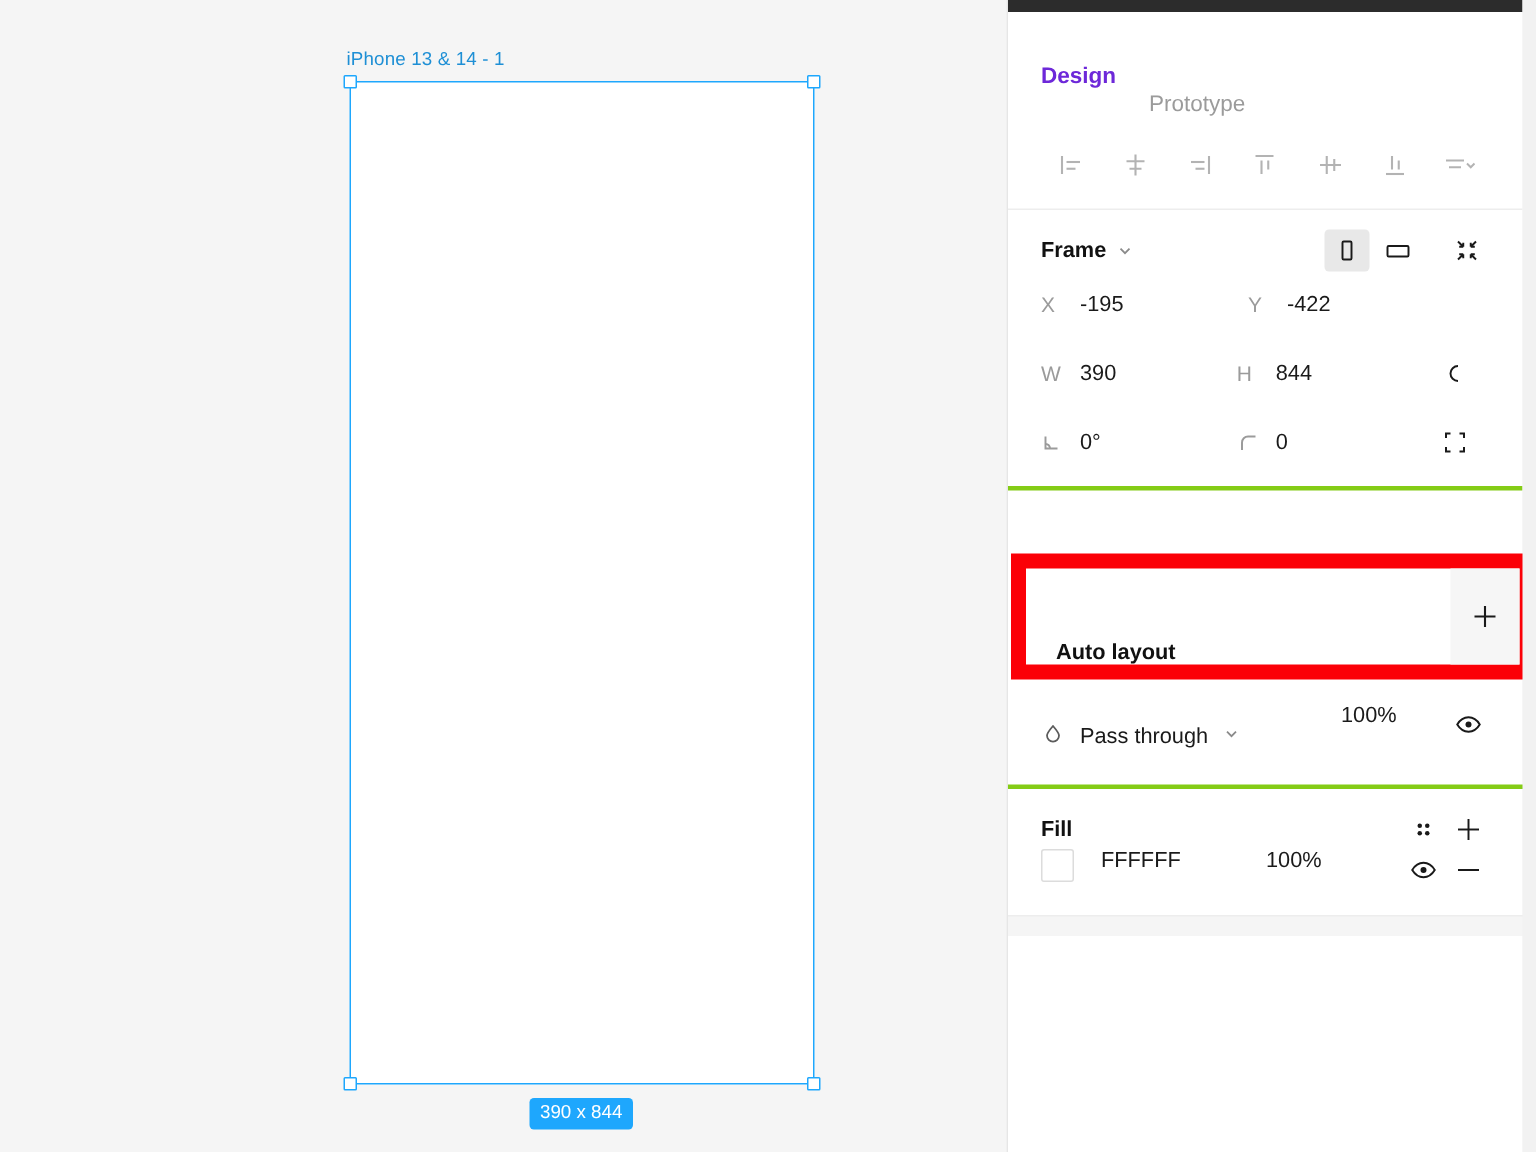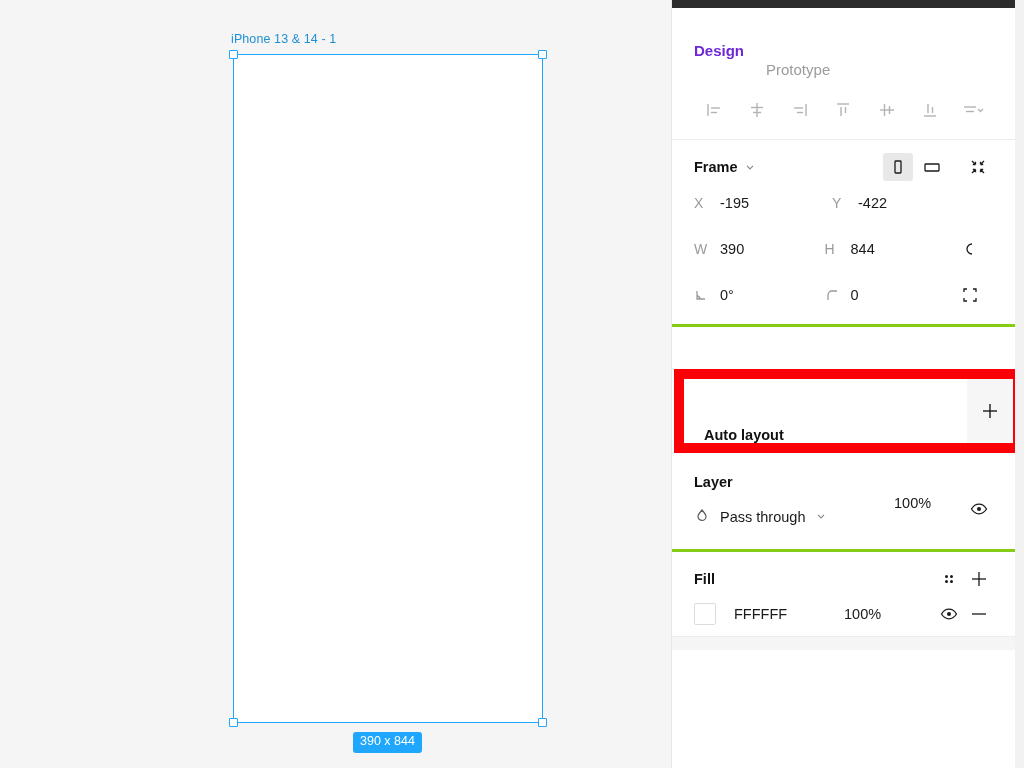--- a/index.html
+++ b/index.html
@@ -194,21 +194,21 @@
   }
 
   .layer-row {
     display: flex; 
     height: 44px;
   }
   .blend-group { display: flex; align-items: center; gap: 10px; width: 200px; }
   .blend-name { font-size: 14.5px; color: #1a1a1a; }
   .opacity-val { font-size: 14.5px; color: #1a1a1a; width: 70px; text-align: left; }
 
-  .fill-row { display: flex; align-items: center; height: 44px; }
+  .fill-row { display: flex; align-items: flex-start; height: 44px; }
   .swatch {
     width: 22px; height: 22px;
     background: #ffffff;
     border: 1px solid #dcdcdc;
     border-radius: 2px;
   }
   .hex { font-size: 14.5px; color: #1a1a1a; margin-left: 18px; width: 110px; }
 
   #bottom-strip {
     position: absolute; left: 0; bottom: 0;
@@ -403,23 +403,20 @@
             <line x1="4" y1="11" x2="18" y2="11"></line>
           </svg>
         </span>
       </div>
     </div>
 
     <div id="below-highlight">
 
 
       <div class="section bordered" style="padding-top:14px;padding-bottom:10px;">
-        <div class="sec-head">
-          <span class="sec-title">Layer</span>
-        </div>
         <div class="layer-row">
           <span class="blend-group">
             <span>
               <svg width="16" height="16" viewBox="0 0 16 16" fill="none" stroke="#5c5c5c" stroke-width="1.2">
                 <path d="M8 3 C10.6 6 12 7.7 12 9.4 A4 4 0 0 1 4 9.4 C4 7.7 5.4 6 8 3 Z"></path>
               </svg>
             </span>
             <span class="blend-name">Pass through</span>
             <span>
               <svg width="12" height="12" viewBox="0 0 12 12" fill="none" stroke="#8a8a8a" stroke-width="1.2">

